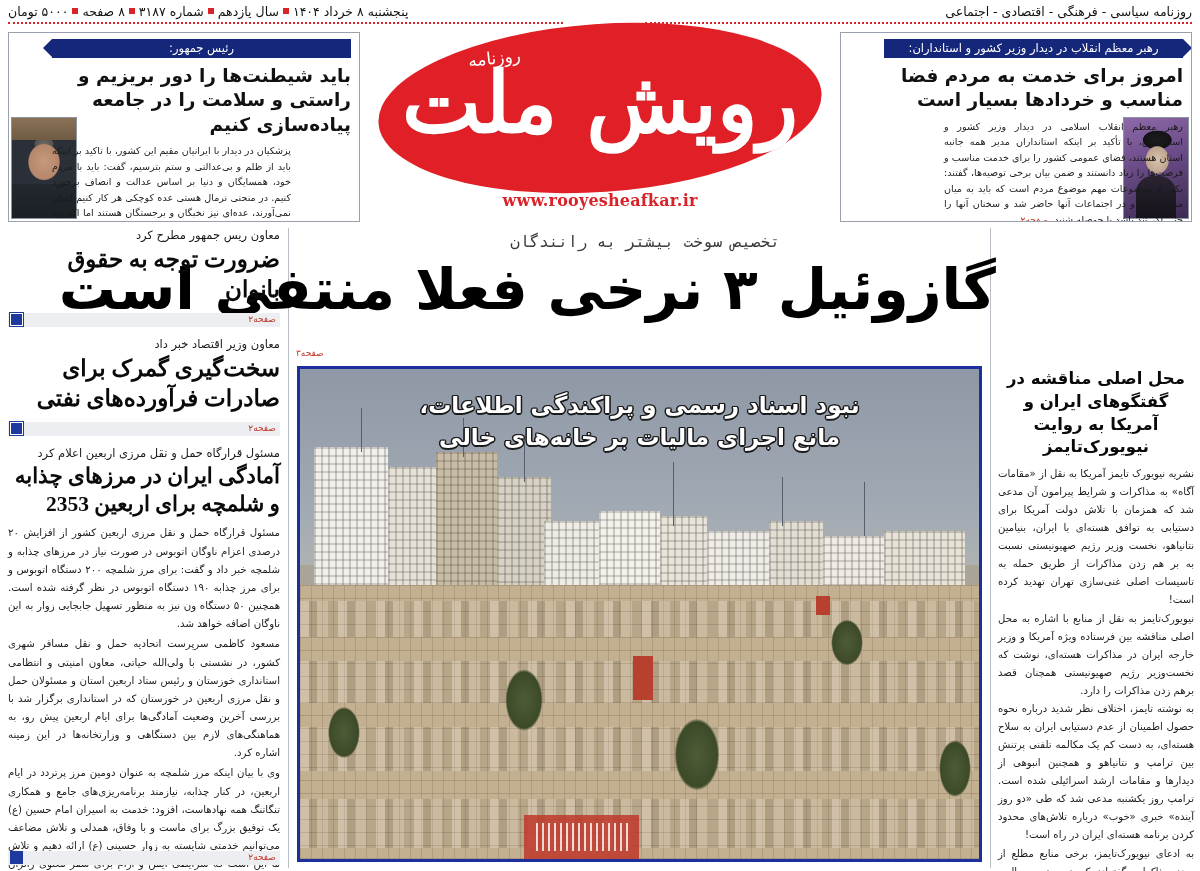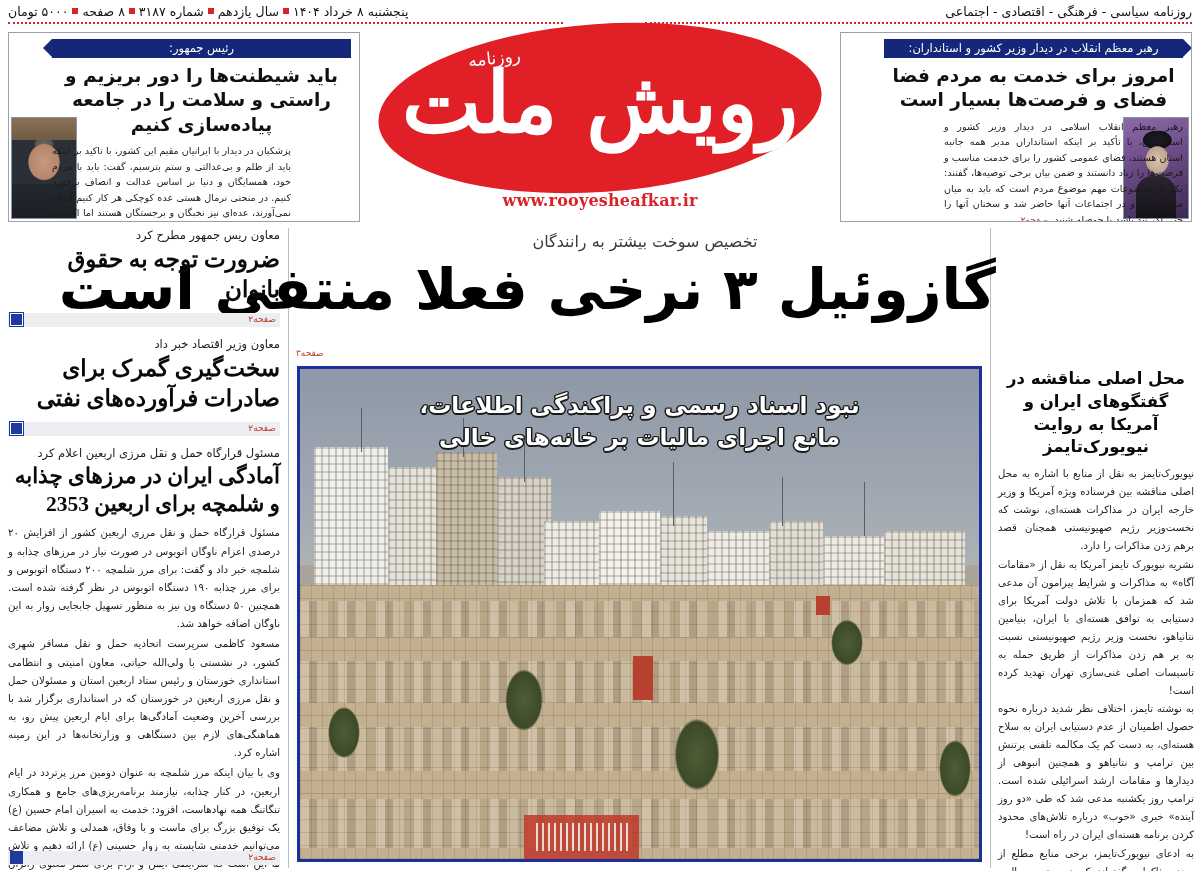--- a/index.html
+++ b/index.html
@@ -139,21 +139,20 @@
     left: -9px;
     border-right: 9px solid #15277a;
   }
   .topbox.right .kicker-bar::after {
     right: -9px;
     border-left: 9px solid #15277a;
   }
 
   .topbox-head {
     direction: rtl;
-    text-align: center;
     font-family: "DejaVu Sans", sans-serif;
     font-weight: bold;
     font-size: 18.5px;
     line-height: 1.32;
     color: #111;
     padding: 6px 8px 4px 8px;
     letter-spacing: -0.6px;
   }
 
   .topbox-body {
@@ -220,20 +219,21 @@
   .main-kicker {
     position: absolute;
     top: 232px; left: 300px;
     width: 690px;
     text-align: center;
     direction: rtl;
     font-size: 16px;
     color: #3b3b3b;
     letter-spacing: -0.4px;
     z-index: 3;
+    font-family: Liberation Mono, monospace;
   }
   .main-headline {
     position: absolute;
     top: 258px; left: 296px;
     width: 700px;
     text-align: center;
     direction: rtl;
     font-family: "DejaVu Sans", sans-serif;
     font-weight: bold;
     font-size: 57px;
@@ -519,21 +519,21 @@
       <div class="thumb-pez"></div>
     </div>
     <div class="topbox-body">
       <span>پزشکیان در دیدار با ایرانیان مقیم این کشور، با تاکید بر اینکه باید از ظلم و بی‌عدالتی و ستم بترسیم، گفت: باید با مردم خود، همسایگان و دنیا بر اساس عدالت و انصاف برخورد کنیم. در منحنی نرمال هستی عده کوچکی هر کار کنیم ایمان نمی‌آورند، عده‌ای نیز نخبگان و برجستگان هستند اما اکثریت در یک صراط هستند و این صراط با رهبران معنا پیدا می‌کند و روشن می‌شود.</span>
       
     </div>
   </div>
 
   <div class="topbox right">
     <div class="kicker-bar">رهبر معظم انقلاب در دیدار وزیر کشور و استانداران:</div>
-    <div class="topbox-head">امروز برای خدمت به مردم فضا فضای و فرصت‌ها بسیار است</div>
+    <div class="topbox-head">امروز برای خدمت به مردم فضا مناسب و خرداد‌ها بسیار است</div>
     <div class="thumb">
       <div class="thumb-kh"></div>
     </div>
     <div class="topbox-body">
       <span>رهبر معظم انقلاب اسلامی در دیدار وزیر کشور و استانداران، با تأکید بر اینکه استانداران مدیر همه جانبه استان هستند، فضای عمومی کشور را برای خدمت مناسب و فرصت‌ها را زیاد دانستند و ضمن بیان برخی توصیه‌ها، گفتند: یکی از موضوعات مهم موضوع مردم است که باید به میان مردم رفت و در اجتماعات آنها حاضر شد و سخنان آنها را حتی اگر تند باشد با حوصله شنید.</span>
       <span style="color:#c0392b;font-size:9px;">صفحه۲</span>
     </div>
   </div>
 
   <div class="main-kicker">تخصیص سوخت بیشتر به رانندگان</div>
@@ -644,21 +644,21 @@
         <div>مانع اجرای مالیات بر خانه‌های خالی</div>
       </div>
 
       <div class="photo-watermark"></div>
     </div>
   </div>
 
   <div class="right-col">
     <div class="rc-head">محل اصلی مناقشه در گفتگوهای ایران و آمریکا به روایت نیویورک‌تایمز</div>
     <div class="rc-body">
+      <p>نشریه نیویورک تایمز آمریکا به نقل از «مقامات آگاه» به مذاکرات و شرایط پیرامون آن مدعی شد که همزمان با تلاش دولت آمریکا برای دستیابی به توافق هسته‌ای با ایران، بنیامین نتانیاهو، نخست وزیر رژیم صهیونیستی نسبت به بر هم زدن مذاکرات از طریق حمله به تاسیسات اصلی غنی‌سازی تهران تهدید کرده است!</p>
       <p>نیویورک‌تایمز به نقل از منابع با اشاره به محل اصلی مناقشه بین فرستاده ویژه آمریکا و وزیر خارجه ایران در مذاکرات هسته‌ای، نوشت که نخست‌وزیر رژیم صهیونیستی همچنان قصد برهم زدن مذاکرات را دارد.</p>
-      <p>نشریه نیویورک تایمز آمریکا به نقل از «مقامات آگاه» به مذاکرات و شرایط پیرامون آن مدعی شد که همزمان با تلاش دولت آمریکا برای دستیابی به توافق هسته‌ای با ایران، بنیامین نتانیاهو، نخست وزیر رژیم صهیونیستی نسبت به بر هم زدن مذاکرات از طریق حمله به تاسیسات اصلی غنی‌سازی تهران تهدید کرده است!</p>
       <p>به نوشته تایمز، اختلاف نظر شدید درباره نحوه حصول اطمینان از عدم دستیابی ایران به سلاح هسته‌ای، به دست کم یک مکالمه تلفنی پرتنش بین ترامپ و نتانیاهو و همچنین انبوهی از دیدارها و مقامات ارشد اسرائیلی شده است. ترامپ روز یکشنبه مدعی شد که طی «دو روز آینده» خبری «خوب» درباره تلاش‌های محدود کردن برنامه هسته‌ای ایران در راه است!</p>
       <p>به ادعای نیویورک‌تایمز، برخی منابع مطلع از روند مذاکرات گفته‌اند که در بهترین حالت، بیانیه‌ای درباره برخی اصول مشترک منتشر خواهد شد. به گفته آنها، جزئیات مذاکرات همچنان محرمانه ادامه دارد و احتمالا بستر را برای مذاکرات بیشتر فراهم می‌کند.</p>
     </div>
 
   </div>
 
 </div>
 
 </body></html>

